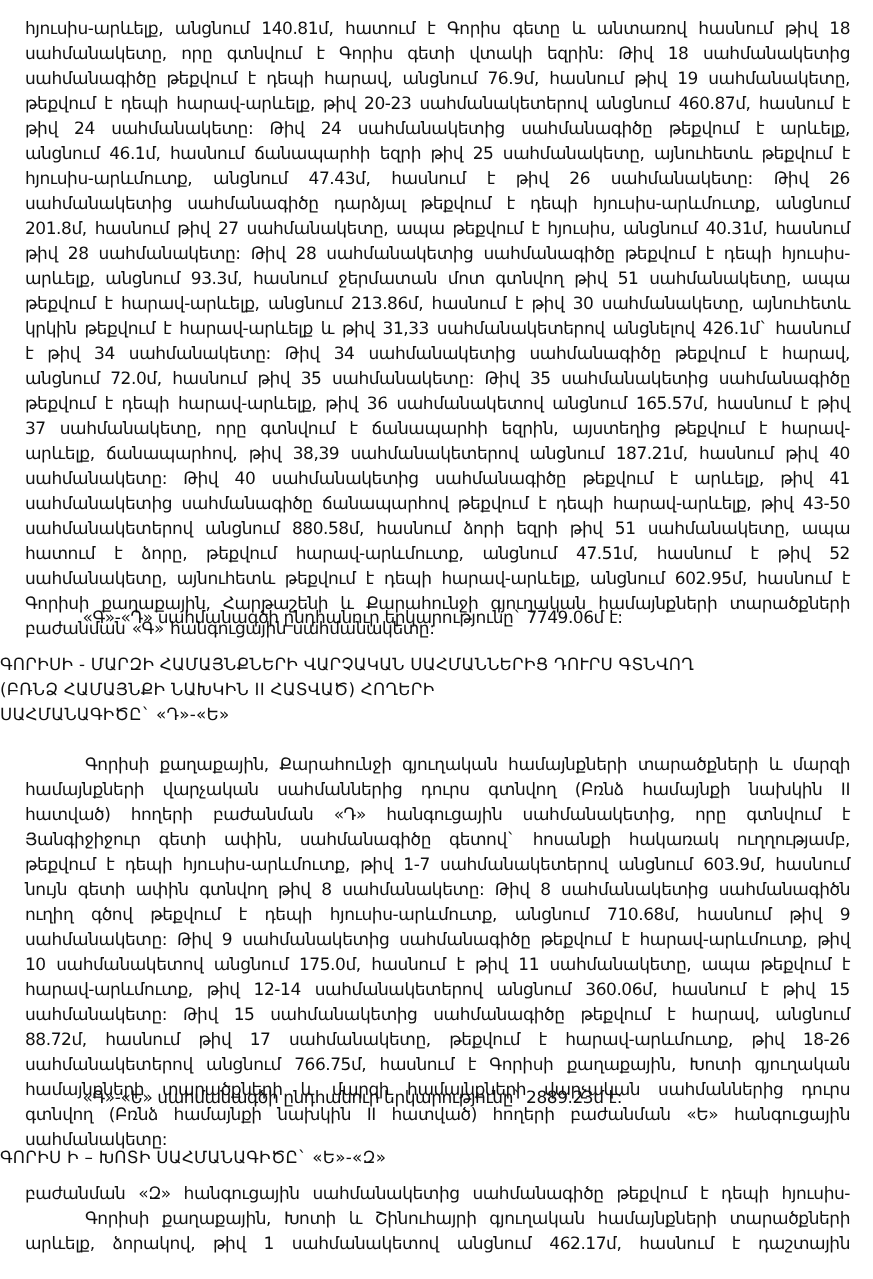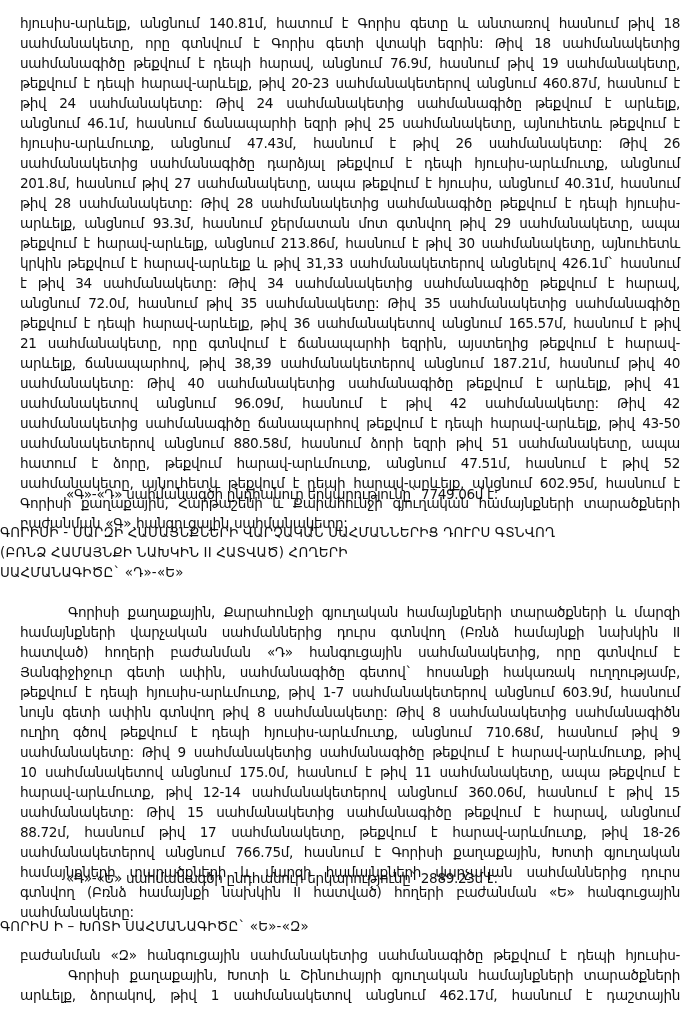--- a/index.html
+++ b/index.html
@@ -37,30 +37,29 @@
     <span class="line">հյուսիս-արևելք, անցնում 140.81մ, հատում է Գորիս գետը և անտառով հասնում թիվ 18</span>
     <span class="line">սահմանակետը, որը գտնվում է Գորիս գետի վտակի եզրին: Թիվ 18 սահմանակետից</span>
     <span class="line">սահմանագիծը թեքվում է դեպի հարավ, անցնում 76.9մ, հասնում թիվ 19 սահմանակետը,</span>
     <span class="line">թեքվում է դեպի հարավ-արևելք, թիվ 20-23 սահմանակետերով անցնում 460.87մ, հասնում է</span>
     <span class="line">թիվ 24 սահմանակետը: Թիվ 24 սահմանակետից սահմանագիծը թեքվում է արևելք,</span>
     <span class="line">անցնում 46.1մ, հասնում ճանապարհի եզրի թիվ 25 սահմանակետը, այնուհետև թեքվում է</span>
     <span class="line">հյուսիս-արևմուտք, անցնում 47.43մ, հասնում է թիվ 26 սահմանակետը: Թիվ 26</span>
     <span class="line">սահմանակետից սահմանագիծը դարձյալ թեքվում է դեպի հյուսիս-արևմուտք, անցնում</span>
     <span class="line">201.8մ, հասնում թիվ 27 սահմանակետը, ապա թեքվում է հյուսիս, անցնում 40.31մ, հասնում</span>
     <span class="line">թիվ 28 սահմանակետը: Թիվ 28 սահմանակետից սահմանագիծը թեքվում է դեպի հյուսիս-</span>
-    <span class="line">արևելք, անցնում 93.3մ, հասնում ջերմատան մոտ գտնվող թիվ 29 սահմանակետը, ապա</span>
+    <span class="line">արևելք, անցնում 93.3մ, հասնում ջերմատան մոտ գտնվող թիվ 51 սահմանակետը, ապա</span>
     <span class="line">թեքվում է հարավ-արևելք, անցնում 213.86մ, հասնում է թիվ 30 սահմանակետը, այնուհետև</span>
     <span class="line">կրկին թեքվում է հարավ-արևելք և թիվ 31,33 սահմանակետերով անցնելով 426.1մ` հասնում</span>
     <span class="line">է թիվ 34 սահմանակետը: Թիվ 34 սահմանակետից սահմանագիծը թեքվում է հարավ,</span>
     <span class="line">անցնում 72.0մ, հասնում թիվ 35 սահմանակետը: Թիվ 35 սահմանակետից սահմանագիծը</span>
     <span class="line">թեքվում է դեպի հարավ-արևելք, թիվ 36 սահմանակետով անցնում 165.57մ, հասնում է թիվ</span>
-    <span class="line">21 սահմանակետը, որը գտնվում է ճանապարհի եզրին, այստեղից թեքվում է հարավ-</span>
+    <span class="line">37 սահմանակետը, որը գտնվում է ճանապարհի եզրին, այստեղից թեքվում է հարավ-</span>
     <span class="line">արևելք, ճանապարհով, թիվ 38,39 սահմանակետերով անցնում 187.21մ, հասնում թիվ 40</span>
     <span class="line">սահմանակետը: Թիվ 40 սահմանակետից սահմանագիծը թեքվում է արևելք, թիվ 41</span>
-    <span class="line">սահմանակետով անցնում 96.09մ, հասնում է թիվ 42 սահմանակետը: Թիվ 42</span>
     <span class="line">սահմանակետից սահմանագիծը ճանապարհով թեքվում է դեպի հարավ-արևելք, թիվ 43-50</span>
     <span class="line">սահմանակետերով անցնում 880.58մ, հասնում ձորի եզրի թիվ 51 սահմանակետը, ապա</span>
     <span class="line">հատում է ձորը, թեքվում հարավ-արևմուտք, անցնում 47.51մ, հասնում է թիվ 52</span>
     <span class="line">սահմանակետը, այնուհետև թեքվում է դեպի հարավ-արևելք, անցնում 602.95մ, հասնում է</span>
     <span class="line">Գորիսի քաղաքային, Հարթաշենի և Քարահունջի գյուղական համայնքների տարածքների</span>
     <span class="line last">բաժանման «Գ» հանգուցային սահմանակետը:</span>
   </div>
 
   <div class="total" style="top:484px;">«Գ»-«Դ» սահմանագծի ընդհանուր երկարությունը` 7749.06մ է:</div>
 

